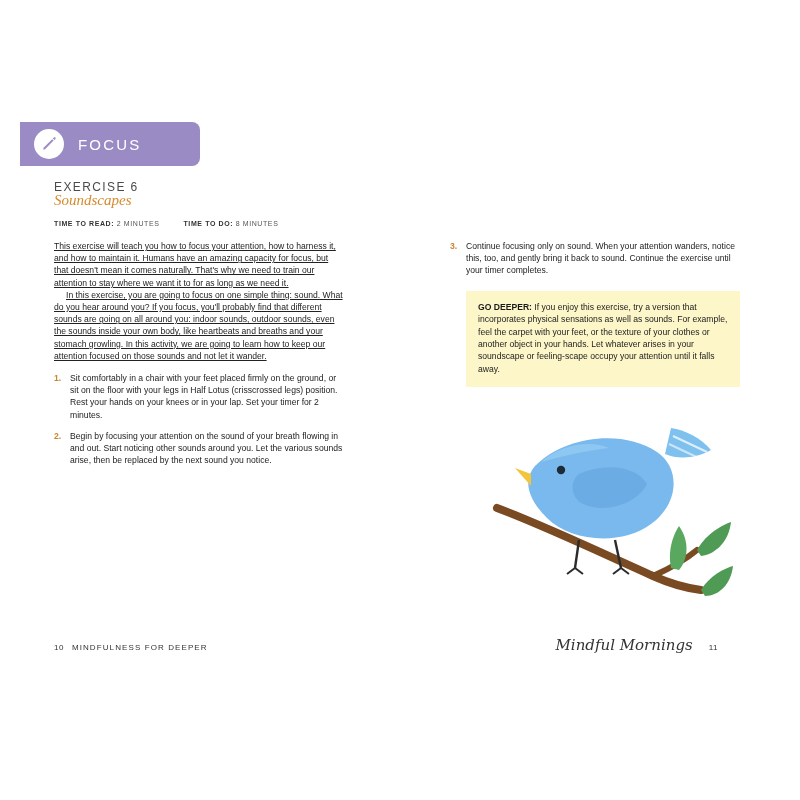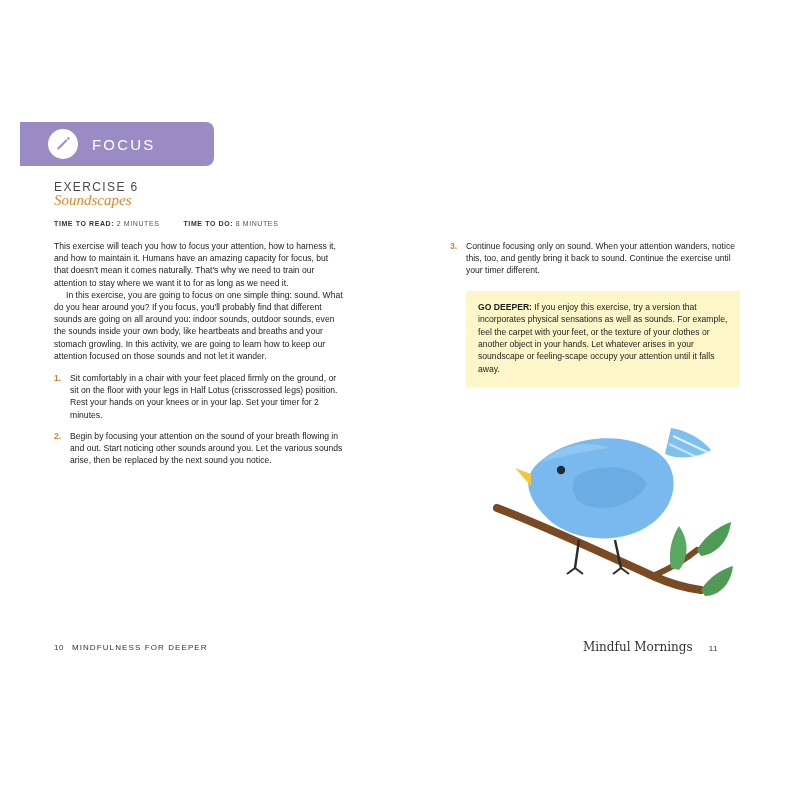--- a/index.html
+++ b/index.html
@@ -42,21 +42,20 @@
   .focus-tab {
     position: absolute;
     top: 22px;
     left: 0px;
     width: 180px;
     height: 44px;
     background: #9b8bc4;
     border-radius: 0 8px 8px 0;
     display: flex;
     align-items: center;
-    padding-left: 14px;
   }
   .focus-badge {
     width: 30px;
     height: 30px;
     border-radius: 50%;
     background: #ffffff;
     margin-left: 14px;
     display: flex;
     align-items: center;
     justify-content: center;
@@ -111,20 +110,21 @@
     line-height: 1.42;
     color: #222222;
     font-family: "Liberation Sans", sans-serif;
   }
   .col-left { left: 34px; }
   .col-right { left: 430px; top: 140px; }
 
   .col p {
     margin: 0 0 0 0;
     text-align: left;
+    text-decoration: underline;
   }
   .col p.indent { text-indent: 12px; }
 
   .numlist {
     margin: 10px 0 0 0;
     padding: 0;
     list-style: none;
   }
   .numlist li {
     display: flex;
@@ -180,21 +180,22 @@
     bottom: 26px;
     right: 62px;
     font-size: 9px;
     color: #333333;
     display: flex;
     gap: 16px;
     align-items: baseline;
   }
   .footer-script {
     font-family: "DejaVu Serif", serif;
-    font-size: 12px;
+    font-style: italic;
+    font-size: 15px;
     margin-left: 44px;
   }
   .pagenum { font-size: 8px; letter-spacing: 0.5px; }
 </style>
 </head>
 <body>
 
 <div id="page">
 
   <div class="edge-band"></div>
@@ -238,21 +239,21 @@
           <span class="num">2.</span>
           <span class="txt">Begin by focusing your attention on the sound of your breath flowing in and out. Start noticing other sounds around you. Let the various sounds arise, then be replaced by the next sound you notice.</span>
         </li>
       </ul>
     </div>
 
     <div class="col col-right">
       <ul class="numlist" style="margin-top:0">
         <li>
           <span class="num">3.</span>
-          <span class="txt">Continue focusing only on sound. When your attention wanders, notice this, too, and gently bring it back to sound. Continue the exercise until your timer different.</span>
+          <span class="txt">Continue focusing only on sound. When your attention wanders, notice this, too, and gently bring it back to sound. Continue the exercise until your timer completes.</span>
         </li>
       </ul>
 
       <div class="callout">
         <span class="gd-title">GO DEEPER:</span><span> If you enjoy this exercise, try a version that incorporates physical sensations as well as sounds. For example, feel the carpet with your feet, or the texture of your clothes or another object in your hands. Let whatever arises in your soundscape or feeling-scape occupy your attention until it falls away.</span>
       </div>
     </div>
 
     <div class="illus">
       <svg width="270" height="230" viewBox="0 0 270 230" aria-hidden="true">

